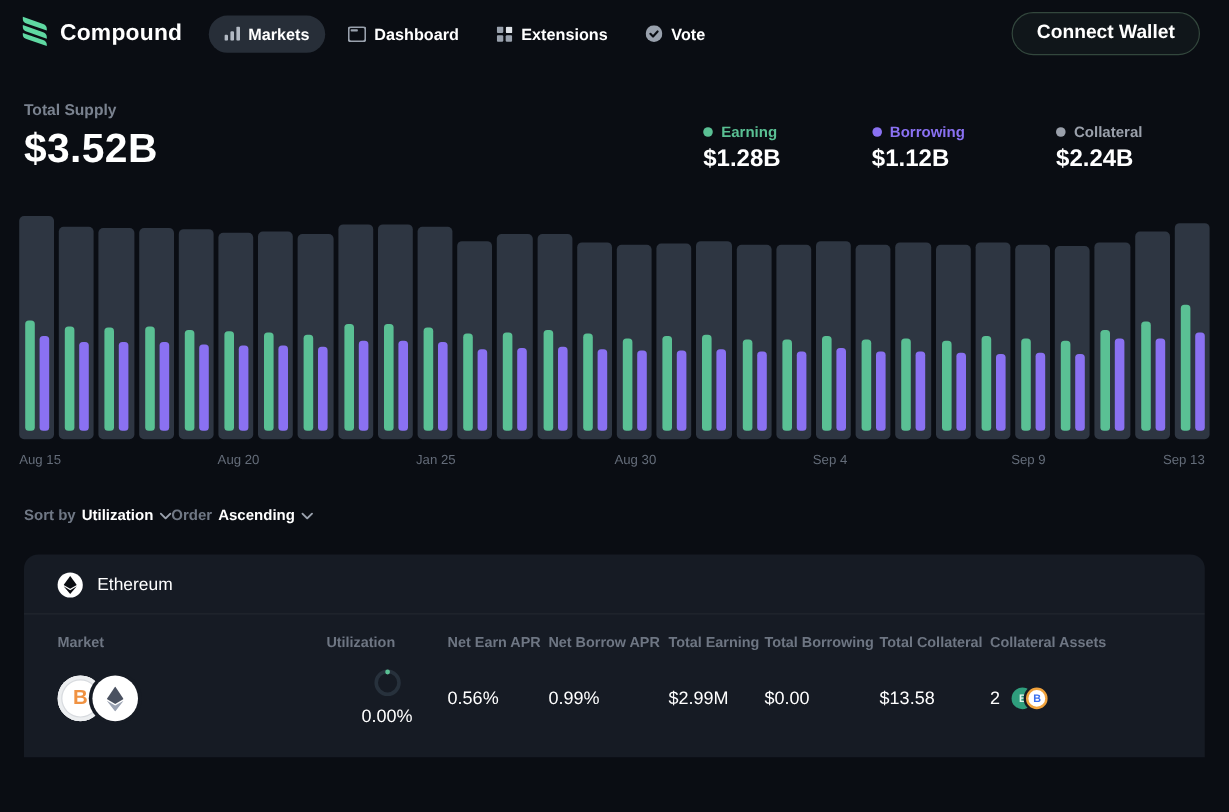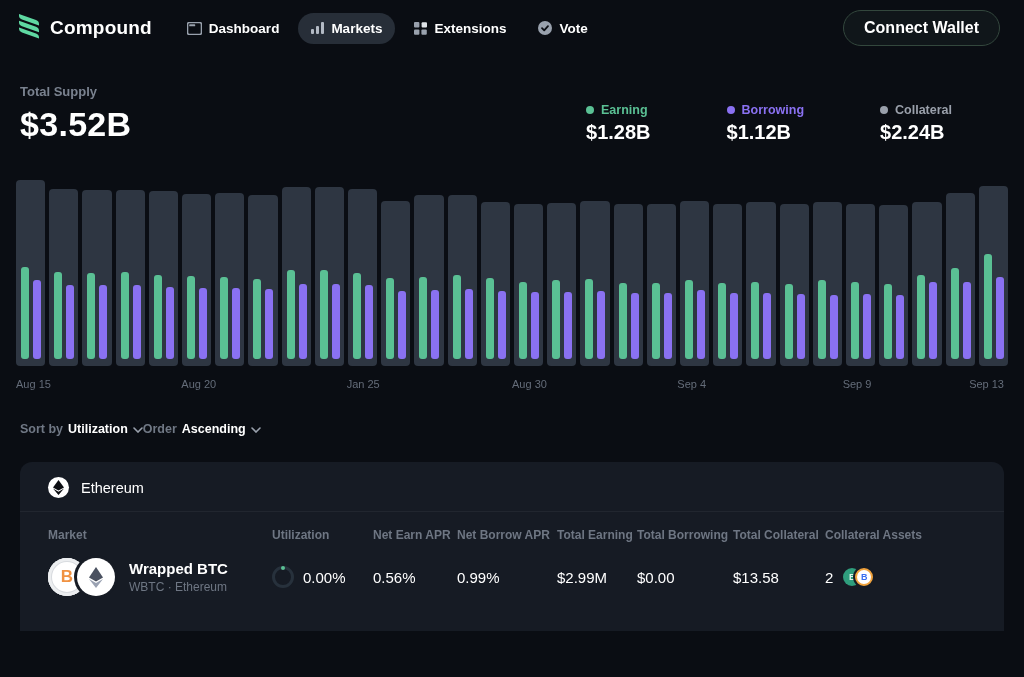--- a/index.html
+++ b/index.html
@@ -65,21 +65,21 @@
   .trow { padding-top:10px; padding-bottom:14px; cursor:pointer; }
   .asset { display:flex; align-items:center; gap:14px; }
   .coin-stack { display:flex; align-items:center; }
   .coin { width:38px; height:38px; border-radius:50%; background:#fff;
           display:flex; align-items:center; justify-content:center; }
   .coin.btc { box-shadow:inset 0 0 0 3px #eceef0, inset 0 0 0 4px #d8dbdf; }
   .coin.btc span { color:#f09242; font-weight:700; font-size:17px; }
   .coin.eth2 { margin-left:-9px; box-shadow:0 0 0 3px #161b24; }
   .asset-names .nm { font-size:15px; font-weight:700; }
   .asset-names .sub { font-size:12px; color:#6e7683; margin-top:3px; }
-  .util-cell { display:flex; align-items:center; gap:9px; }
+  .util-cell { display:flex; align-items:center; gap:9px;flex-direction:column; }
   .ring { position:relative; width:22px; height:22px; border-radius:50%;
           border:3px solid #27313c; }
   .ring .dot { position:absolute; top:-3px; left:50%; margin-left:-2px;
                width:4px; height:4px; border-radius:50%; background:#5ac094; }
   .cellv { font-size:15px; color:#fff; }
   .ca-cell { display:flex; align-items:center; gap:10px; }
   .mini-stack { display:flex; align-items:center; }
   .mini { width:18px; height:18px; border-radius:50%;
           display:flex; align-items:center; justify-content:center;
           font-size:9px; font-weight:700; }
@@ -98,38 +98,38 @@
           <path d="M3 2 L20 8 Q23 9.2 23 12 L23 13.5 L6 7.5 Q3 6.4 3 3.8 Z"></path>
           <path d="M3 10 L20 16 Q23 17.2 23 20 L23 21.5 L6 15.5 Q3 14.4 3 11.8 Z" transform="translate(0,-1.2)"></path>
           <path d="M3 18 L20 24 Q23 25.2 23 28 L23 29 L6 23.2 Q3 22.1 3 19.6 Z" transform="translate(0,-2.6)"></path>
         </g>
       </svg>
     </span>
     <span class="brand-name">Compound</span>
   </div>
 
   <div class="nav-items">
-    <div class="nav-item">
-      <span>
-        <svg width="15" height="13" viewBox="0 0 15 13">
-            <rect x="0.5" y="0.5" width="14" height="12" rx="2" fill="none" stroke="#99a1ad" stroke-width="1.6"></rect>
-            <rect x="2.2" y="2.3" width="6" height="2" rx="0.6" fill="#99a1ad"></rect>
-          </svg>
-      </span>
-      <span>Dashboard</span>
-    </div>
     <div class="nav-item active">
       <span>
         <svg width="13" height="12" viewBox="0 0 13 12">
             <rect x="0" y="7" width="3" height="5" rx="1" fill="#b3bac4"></rect>
             <rect x="5" y="4" width="3" height="8" rx="1" fill="#b3bac4"></rect>
             <rect x="10" y="0" width="3" height="12" rx="1" fill="#b3bac4"></rect>
           </svg>
       </span>
       <span>Markets</span>
+    </div>
+    <div class="nav-item">
+      <span>
+        <svg width="15" height="13" viewBox="0 0 15 13">
+            <rect x="0.5" y="0.5" width="14" height="12" rx="2" fill="none" stroke="#99a1ad" stroke-width="1.6"></rect>
+            <rect x="2.2" y="2.3" width="6" height="2" rx="0.6" fill="#99a1ad"></rect>
+          </svg>
+      </span>
+      <span>Dashboard</span>
     </div>
     <div class="nav-item">
       <span>
         <svg width="13" height="13" viewBox="0 0 13 13">
             <rect x="0" y="0" width="5.4" height="5.4" rx="1" fill="#99a1ad"></rect>
             <rect x="7.4" y="-0.4" width="5.4" height="5.4" rx="1" fill="#dfe3e8" transform="translate(0.2,0.6)"></rect>
             <rect x="0" y="7.4" width="5.4" height="5.4" rx="1" fill="#99a1ad"></rect>
             <rect x="7.4" y="7.4" width="5.4" height="5.4" rx="1" fill="#99a1ad"></rect>
           </svg>
       </span>
@@ -393,24 +393,20 @@
         <div class="coin btc">
             <span>B</span>
           </div>
         <div class="coin eth2">
           <svg width="14" height="21" viewBox="0 0 14 21">
               <path d="M7 0 L14 10.4 L7 14.6 L0 10.4 Z" fill="#4a5160"></path>
               <path d="M7 16 L14 11.9 L7 21 L0 11.9 Z" fill="#9aa2b2"></path>
             </svg>
         </div>
       </div>
-      <div class="asset-names">
-        <div class="nm">Wrapped BTC</div>
-        <div class="sub">WBTC · Ethereum</div>
-      </div>
     </div>
     <div class="util-cell">
       <span class="ring">
           <span class="dot"></span>
         </span>
       <span class="cellv">0.00%</span>
     </div>
     <span class="cellv">0.56%</span>
     <span class="cellv">0.99%</span>
     <span class="cellv">$2.99M</span>

